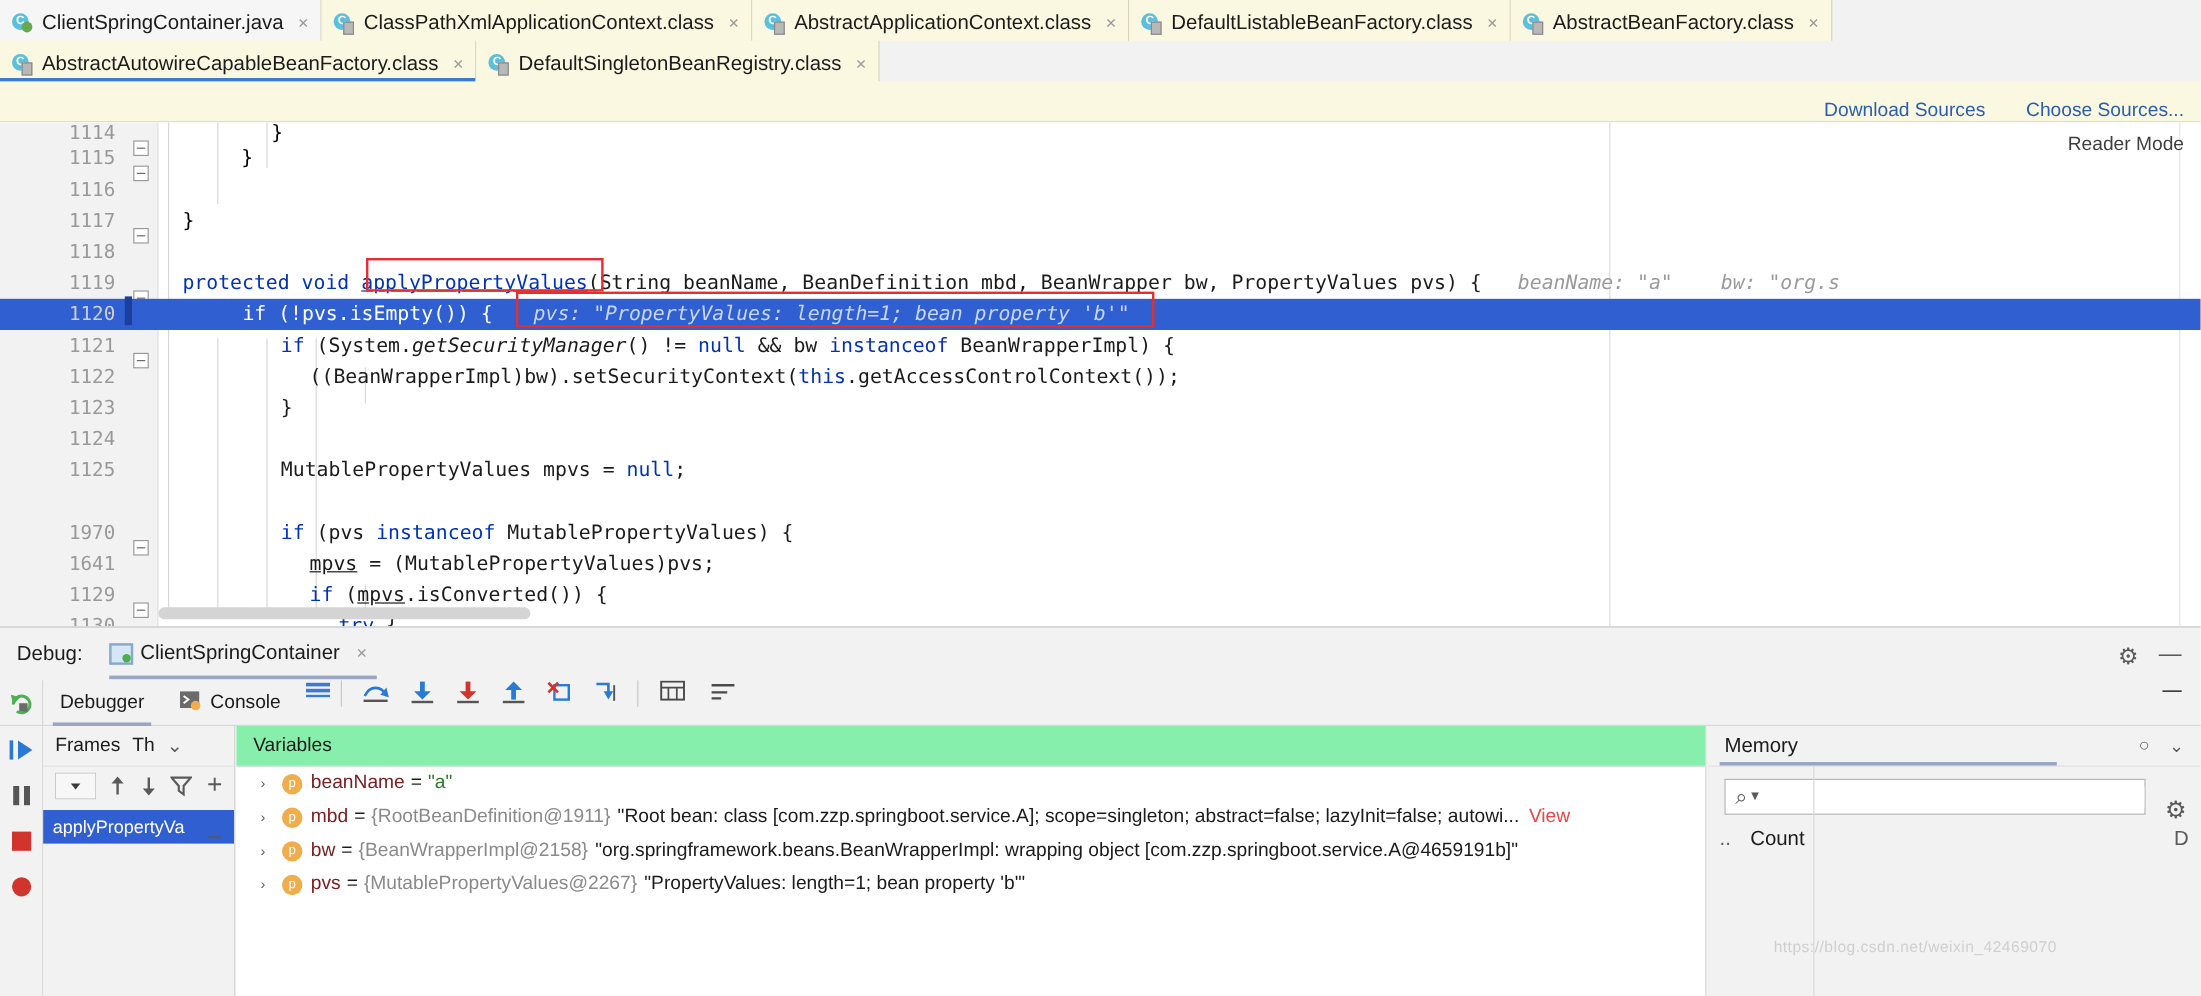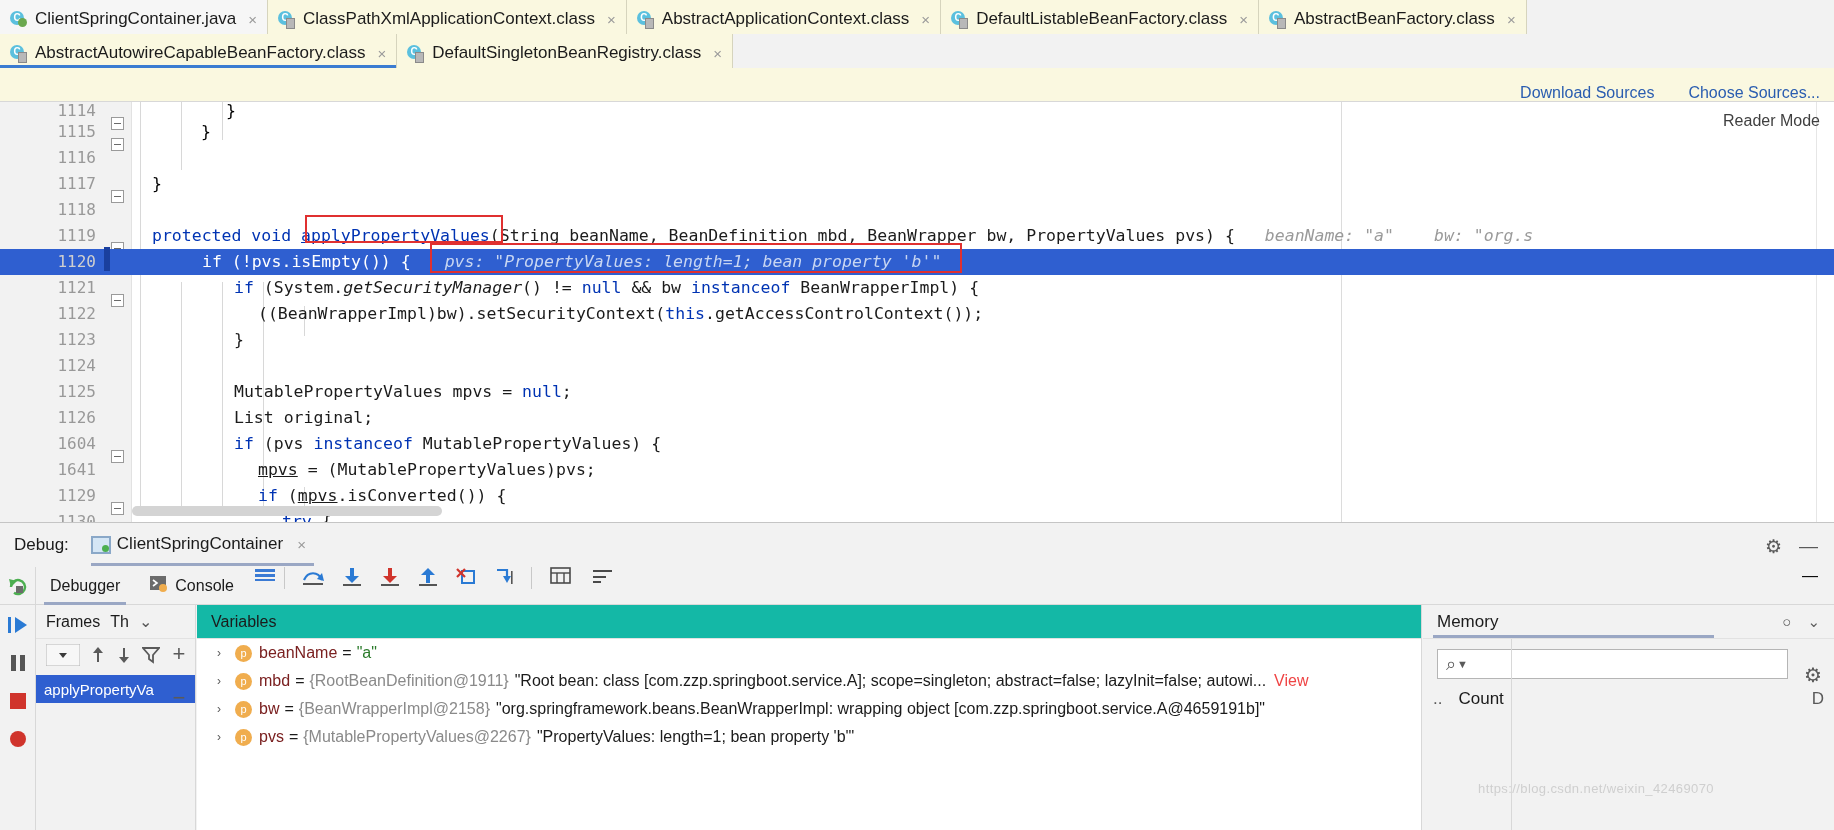--- a/index.html
+++ b/index.html
@@ -233,21 +233,21 @@
     height: 28px; display: flex; align-items: center; padding-left: 8px;
     background: #2f5fd0; color: #ffffff; font-size: 15px;
     white-space: nowrap; overflow: hidden;
   }
   .col-vars {
     position: absolute; left: 161px; top: 0; width: 1225px; height: 226px;
     background: #ffffff; border-right: 1px solid #d8d8d8;
   }
   .vars-hdr {
     height: 34px; display: flex; align-items: center; padding-left: 14px;
-    font-size: 16px; color: #1b1b1b; background: #14b8a6;
+    font-size: 16px; color: #1b1b1b; background: #86efac;
     border-bottom: 1px solid #e2e2e2;
   }
   .var-row {
     height: 28px; display: flex; align-items: center;
     padding-left: 20px; font-size: 16px; white-space: nowrap;
     font-family: "Liberation Sans", sans-serif;
   }
   .chev { color: #5a5a5a; font-size: 12px; width: 18px; flex: 0 0 auto; }
   .pbadge {
     width: 17px; height: 17px; border-radius: 50%;
@@ -424,28 +424,23 @@
     <span class="foldcol"></span>
     <span class="ctext"></span>
   </div>
 
   <div class="code-line" style="top:277px;">
     <span class="lnum">1125</span>
     <span class="foldcol"></span>
     <span class="ctext"><span style="padding-left:94px"></span><span style="color:#1b1b1b">MutablePropertyValues mpvs = </span><span class="kw">null</span><span style="color:#1b1b1b">;</span></span>
   </div>
 
-  <div class="code-line" style="top:303px;">
-    <span class="lnum">1126</span>
-    <span class="foldcol"></span>
-    <span class="ctext"><span style="padding-left:94px;color:#1b1b1b">List original;</span></span>
-  </div>
 
   <div class="code-line" style="top:329px;">
-    <span class="lnum">1604</span>
+    <span class="lnum">1970</span>
     <span class="foldcol"><i class="fold"></i></span>
     <span class="ctext"><span style="padding-left:94px"></span><span class="kw">if</span><span style="color:#1b1b1b"> (pvs </span><span class="kw">instanceof</span><span style="color:#1b1b1b"> MutablePropertyValues) {</span></span>
   </div>
 
   <div class="code-line" style="top:355px;">
     <span class="lnum">1641</span>
     <span class="foldcol"></span>
     <span class="ctext"><span style="padding-left:118px"></span><span class="und" style="color:#1b1b1b">mpvs</span><span style="color:#1b1b1b"> = (MutablePropertyValues)pvs;</span></span>
   </div>
 

